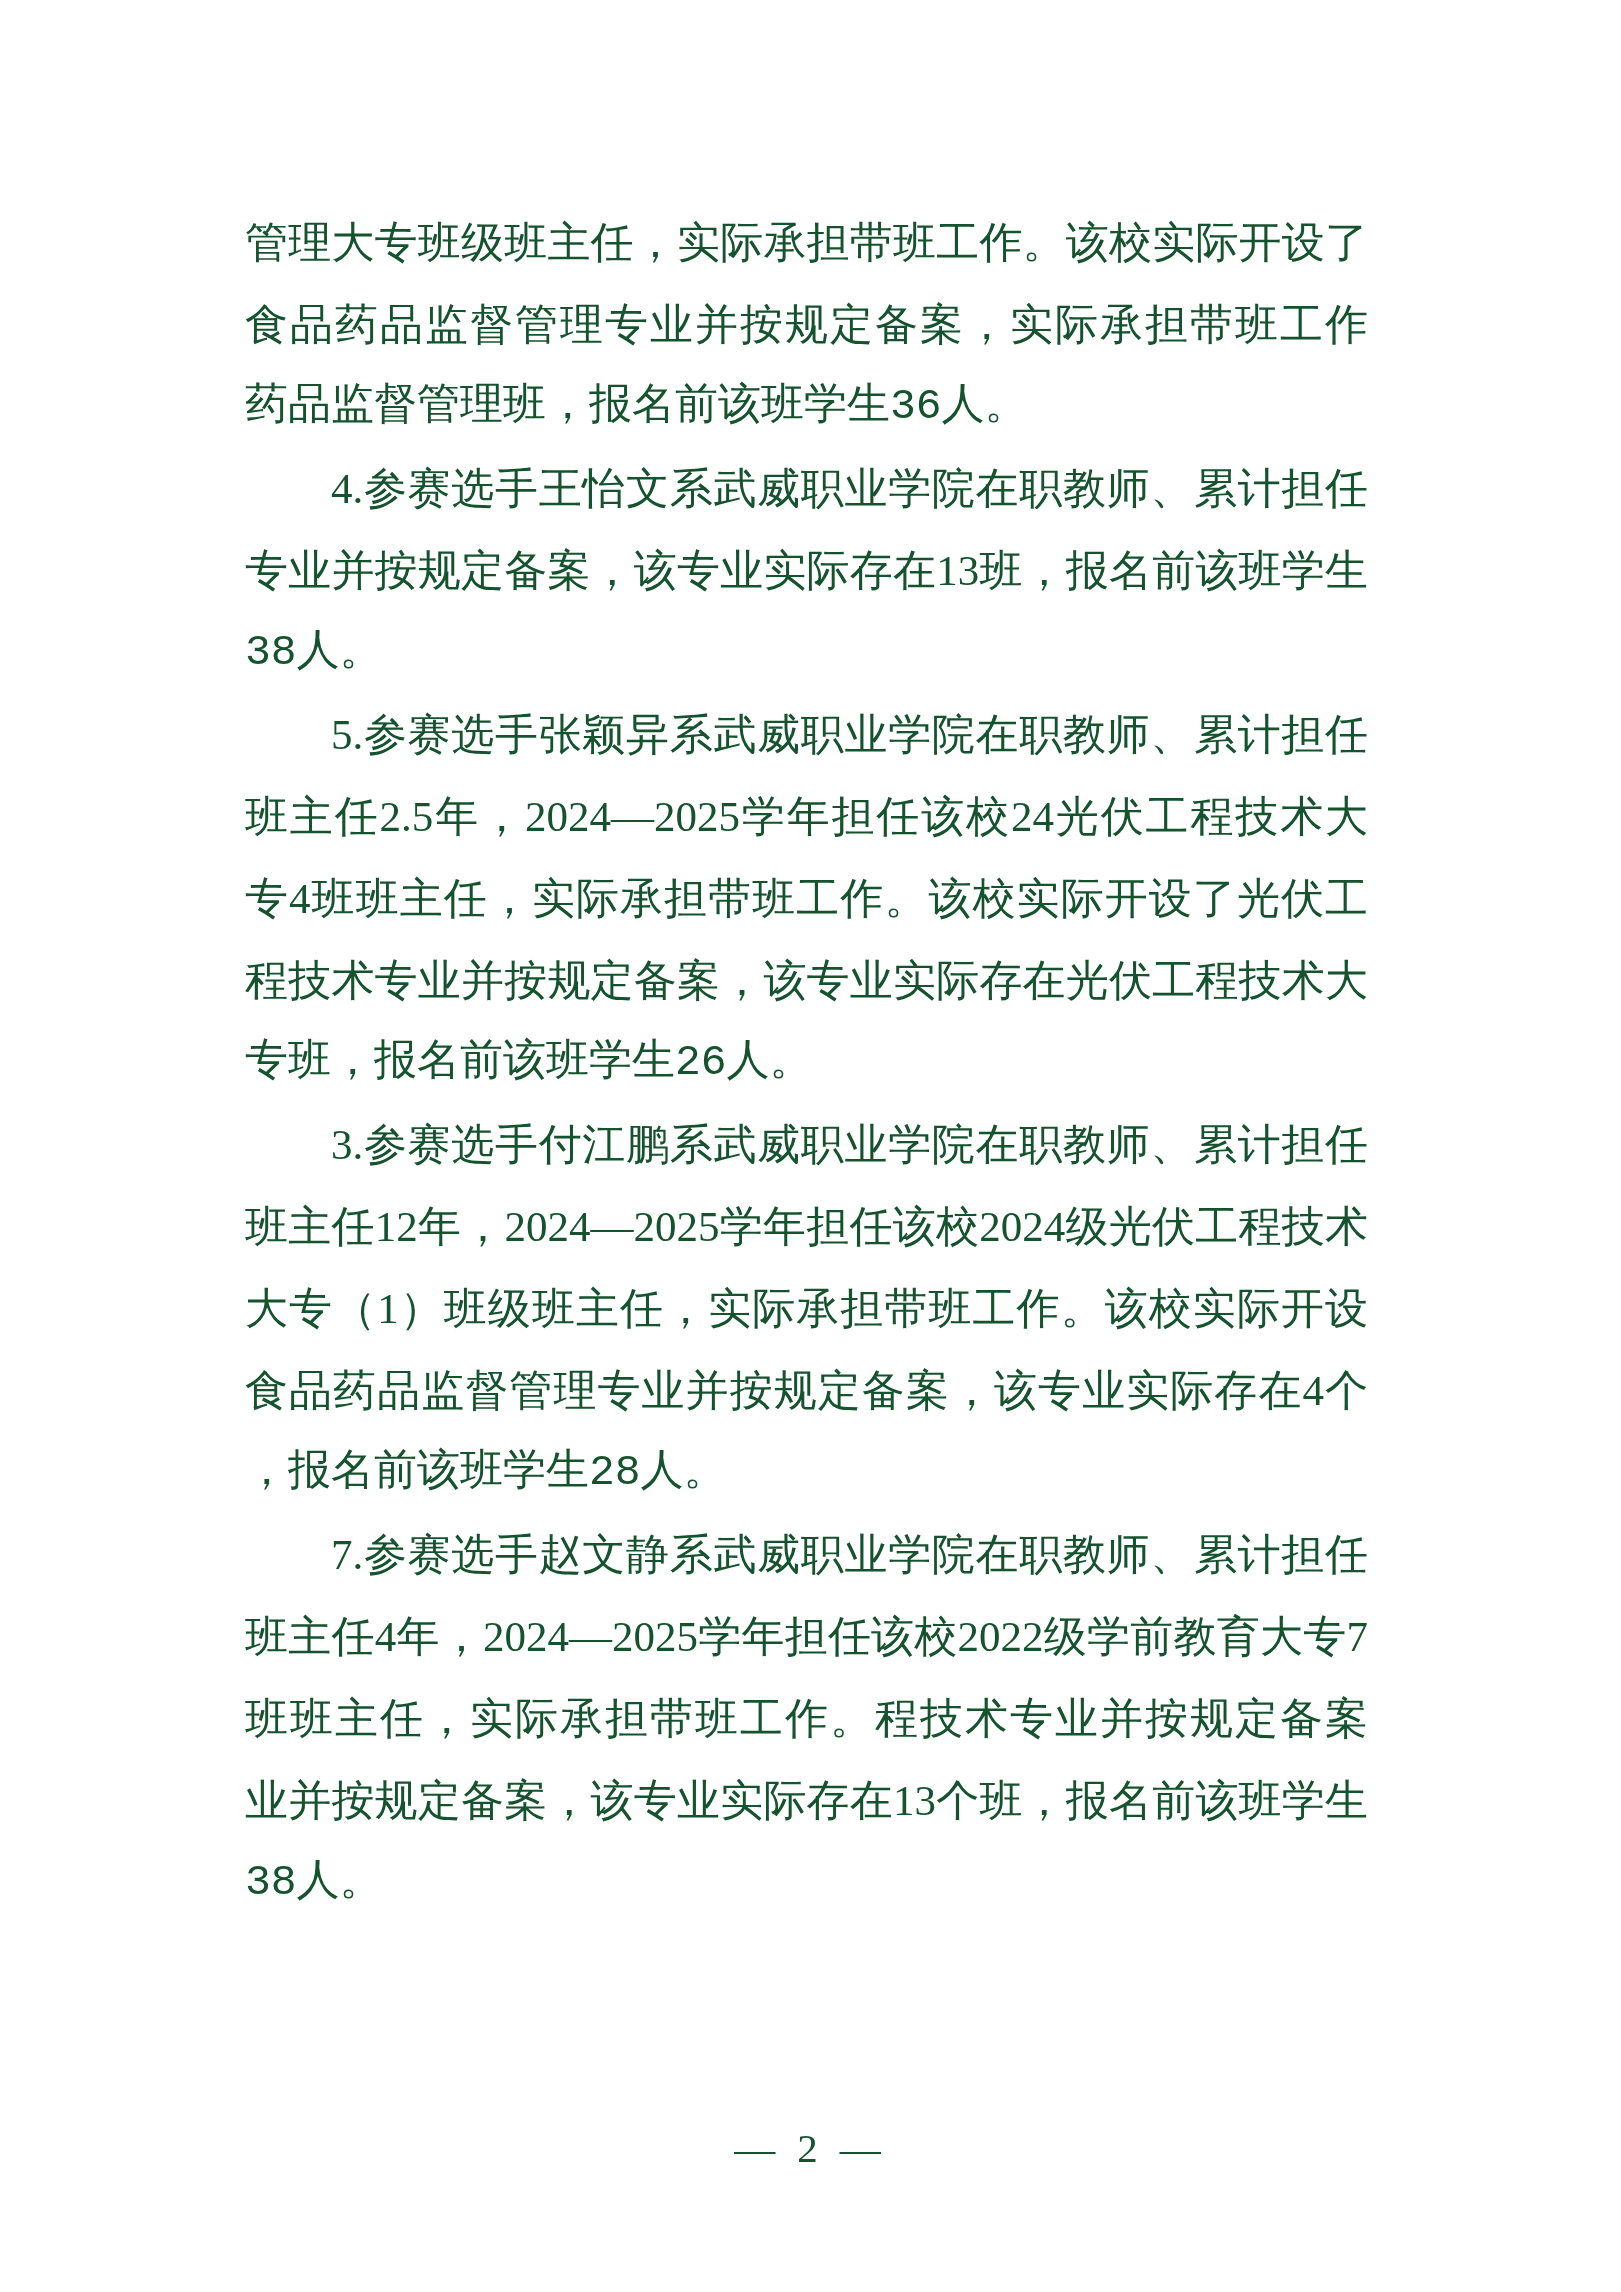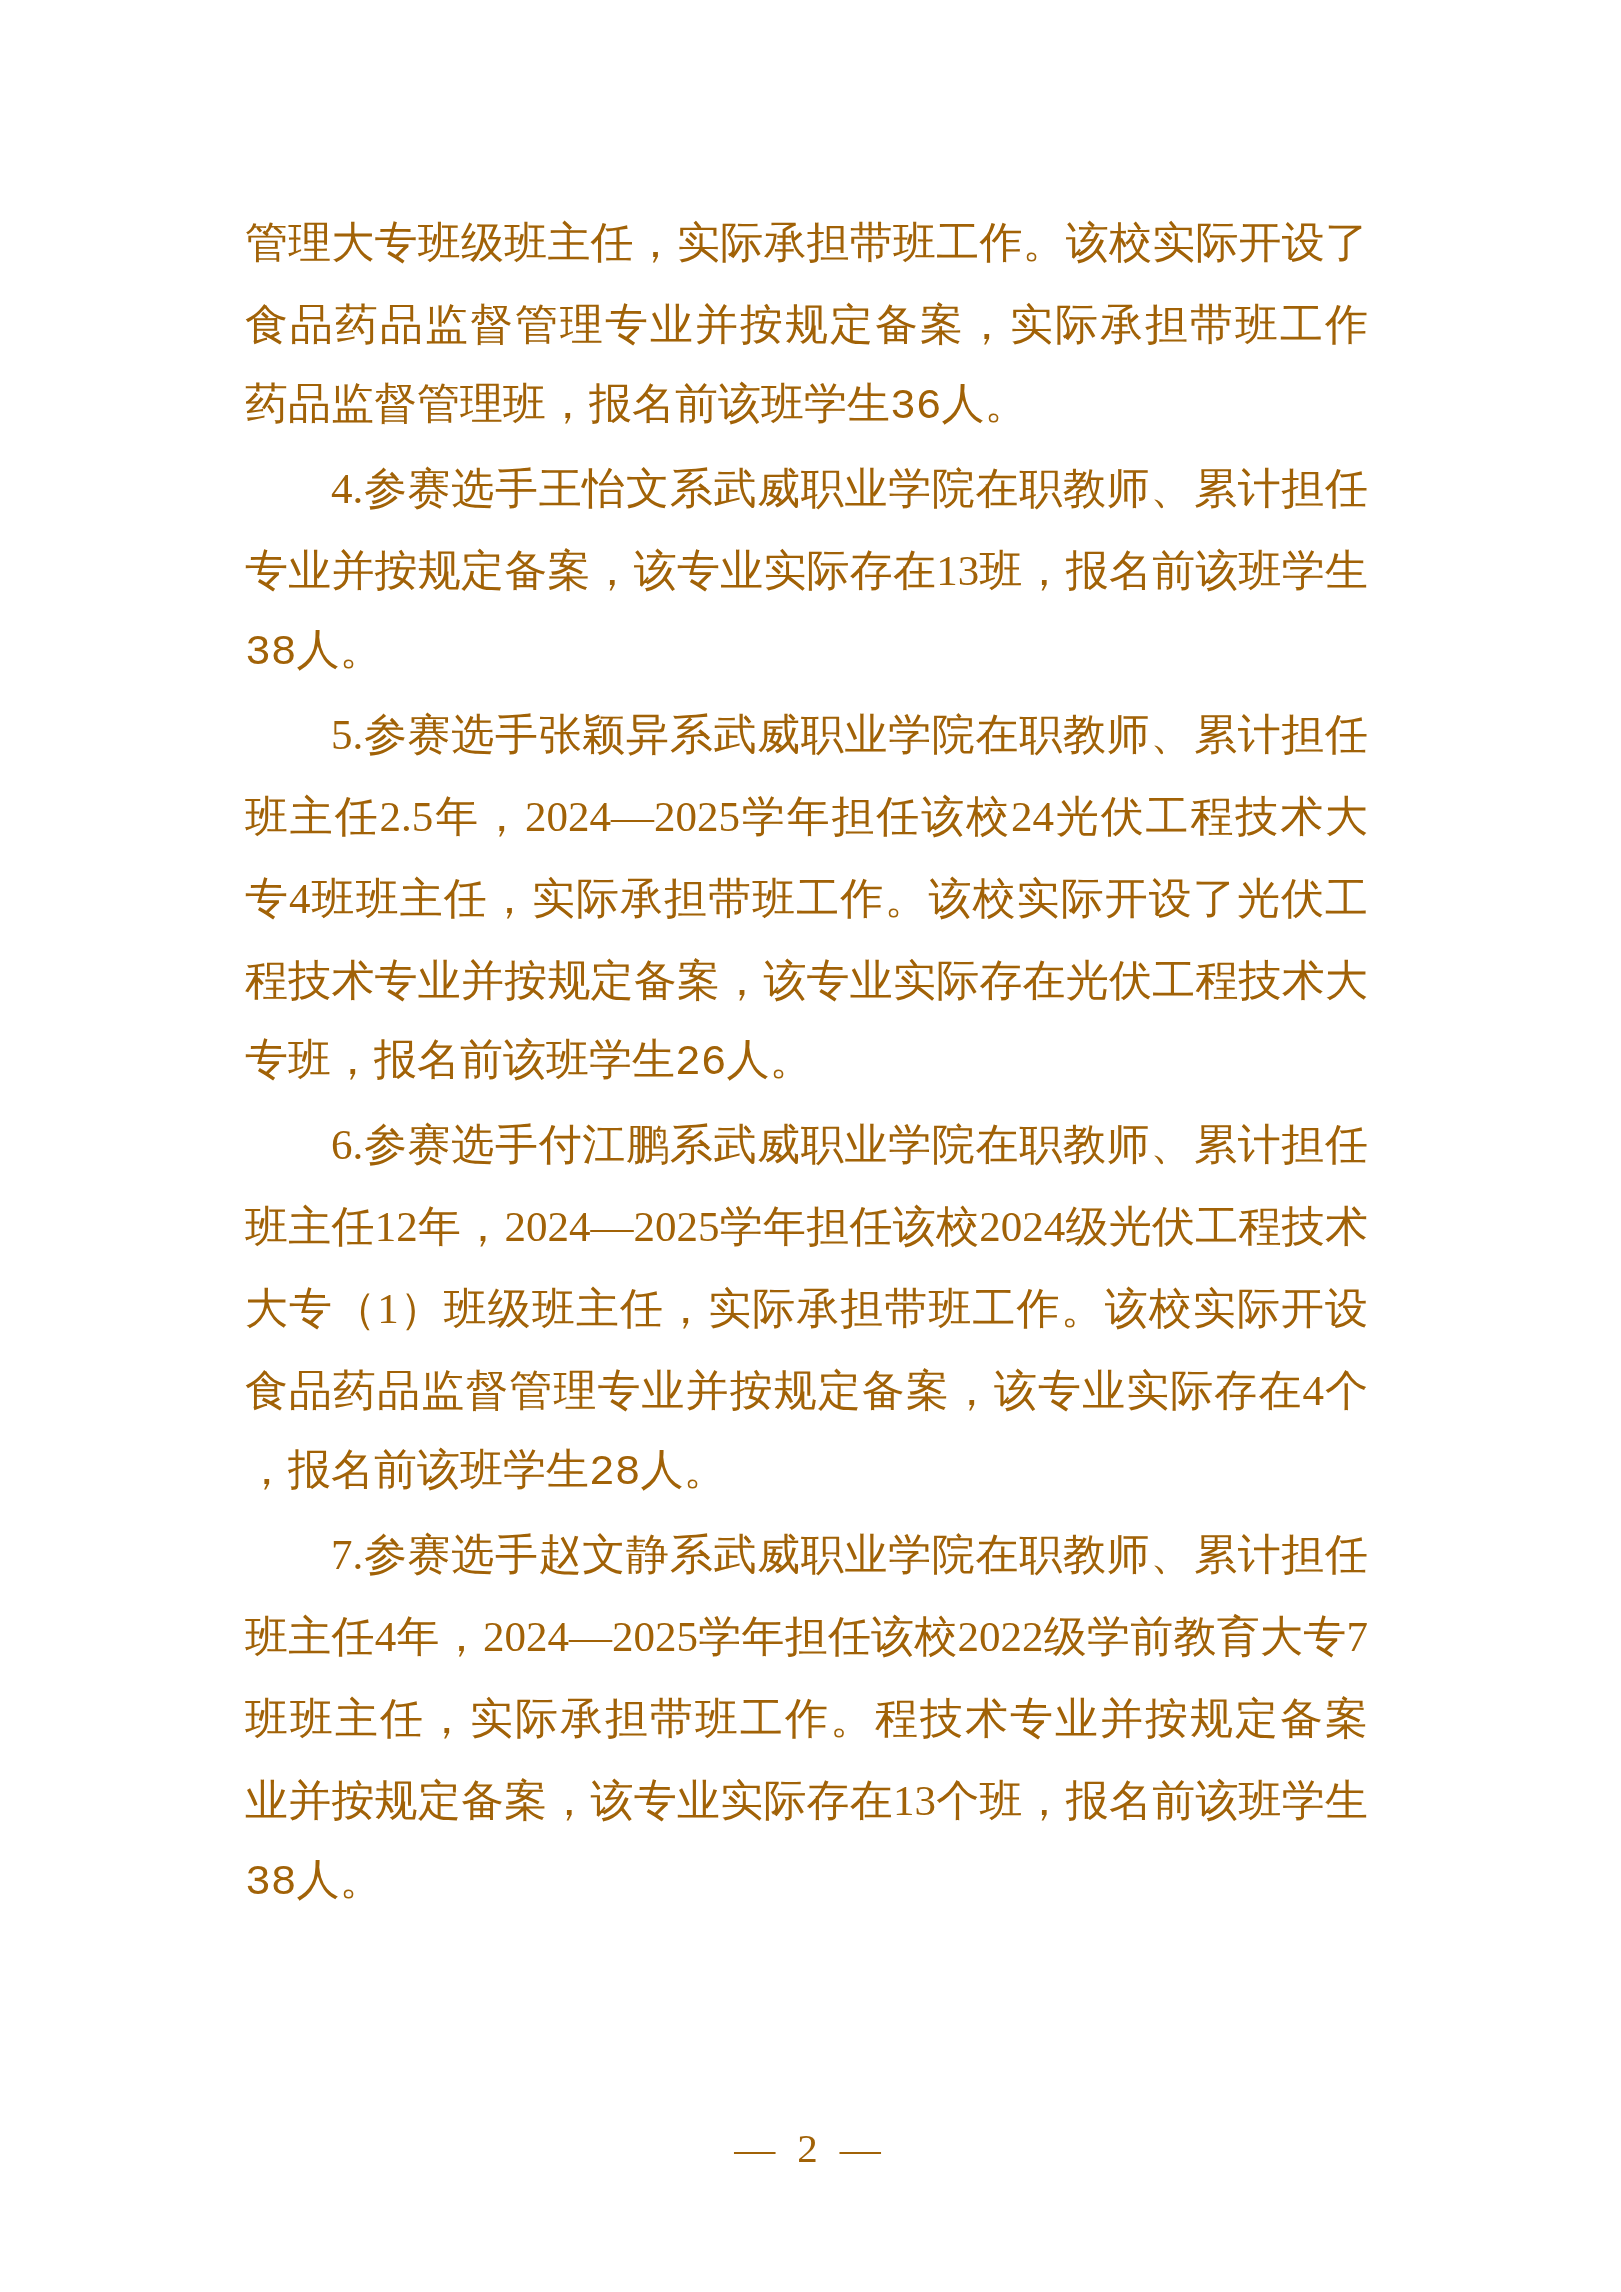--- a/index.html
+++ b/index.html
@@ -5,21 +5,21 @@
   html, body {
     margin: 0;
     padding: 0;
     background: #ffffff;
   }
   .page {
     position: relative;
     width: 1621px;
     height: 2293px;
     background: #ffffff;
-    color: #a16207;
+    color: #14532d;
     font-family: "Liberation Serif", "DejaVu Serif", serif;
     overflow: hidden;
   }
   .content {
     position: absolute;
     left: 245px;
     top: 202px;
     width: 1123px;
   }
   .line {
@@ -58,21 +58,21 @@
     <div class="line">食品药品监督管理专业并按规定备案，实际承担带班工作</div>
     <div class="line para-end">药品监督管理班，报名前该班学生36人。</div>
     <div class="line indent">4.参赛选手王怡文系武威职业学院在职教师、累计担任</div>
     <div class="line">专业并按规定备案，该专业实际存在13班，报名前该班学生</div>
     <div class="line para-end">38人。</div>
     <div class="line indent">5.参赛选手张颖异系武威职业学院在职教师、累计担任</div>
     <div class="line">班主任2.5年，2024—2025学年担任该校24光伏工程技术大</div>
     <div class="line">专4班班主任，实际承担带班工作。该校实际开设了光伏工</div>
     <div class="line">程技术专业并按规定备案，该专业实际存在光伏工程技术大</div>
     <div class="line para-end">专班，报名前该班学生26人。</div>
-    <div class="line indent">6.参赛选手付江鹏系武威职业学院在职教师、累计担任</div>
+    <div class="line indent">3.参赛选手付江鹏系武威职业学院在职教师、累计担任</div>
     <div class="line">班主任12年，2024—2025学年担任该校2024级光伏工程技术</div>
     <div class="line">大专（1）班级班主任，实际承担带班工作。该校实际开设</div>
     <div class="line">食品药品监督管理专业并按规定备案，该专业实际存在4个班</div>
     <div class="line para-end">，报名前该班学生28人。</div>
     <div class="line indent">7.参赛选手赵文静系武威职业学院在职教师、累计担任</div>
     <div class="line">班主任4年，2024—2025学年担任该校2022级学前教育大专7</div>
     <div class="line">班班主任，实际承担带班工作。程技术专业并按规定备案</div>
     <div class="line">业并按规定备案，该专业实际存在13个班，报名前该班学生</div>
     <div class="line para-end">38人。</div>
   </div>

